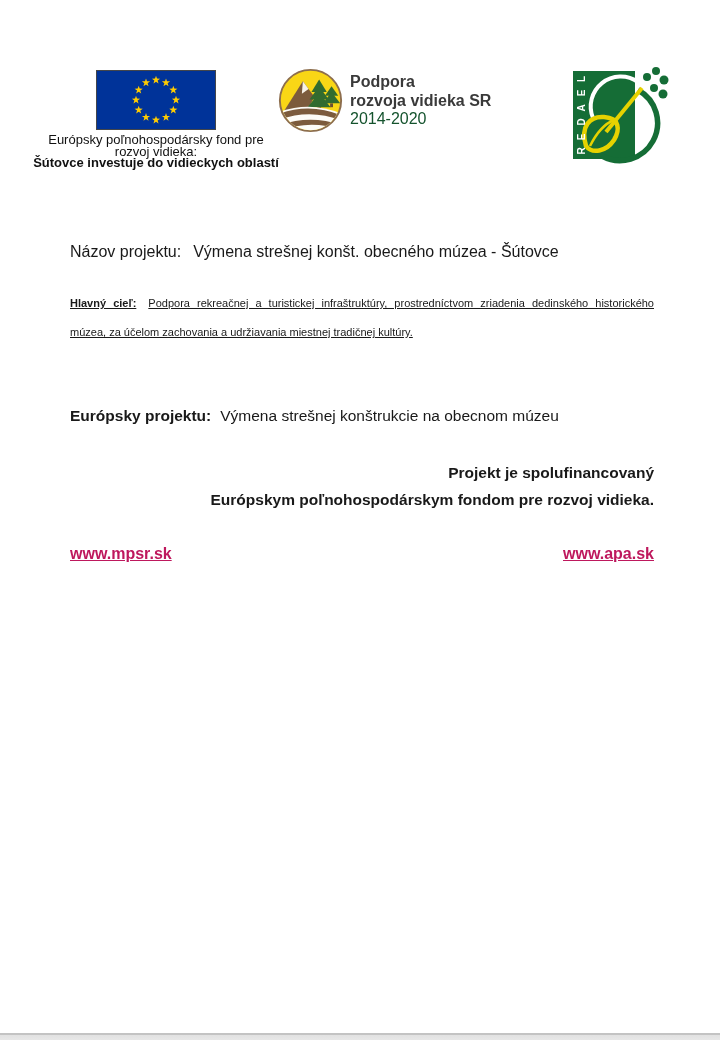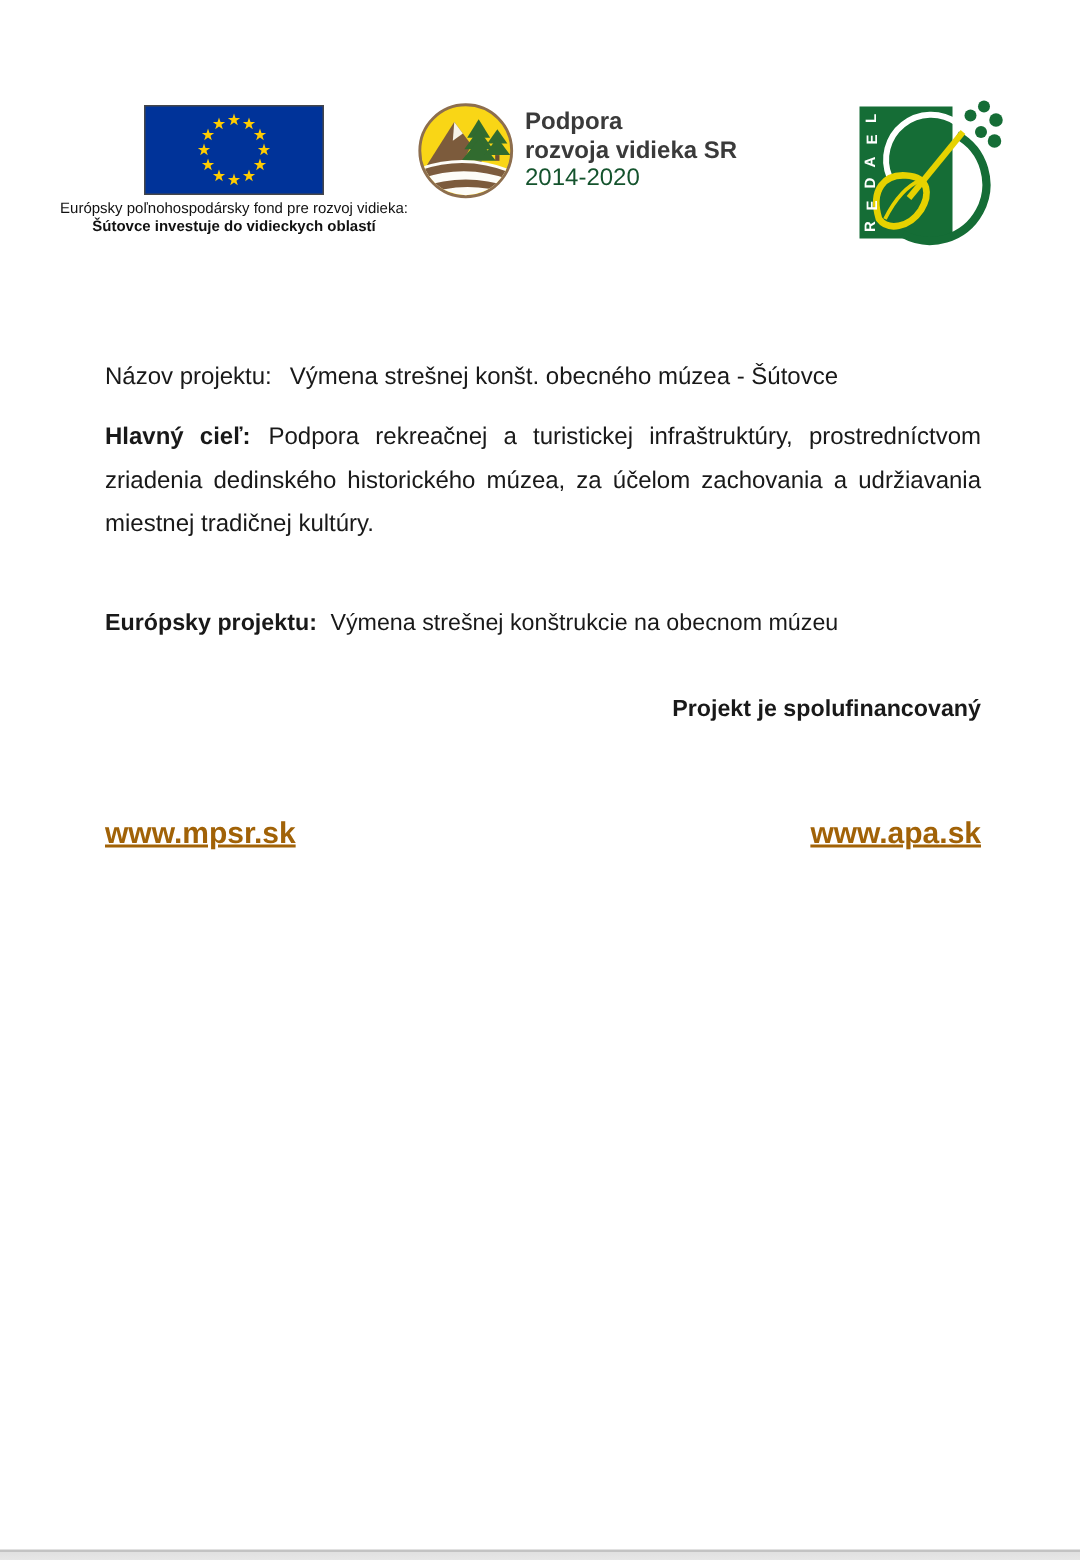--- a/index.html
+++ b/index.html
@@ -7,21 +7,21 @@
     position:relative;
     width:720px;height:1040px;
     background:#ffffff;
     font-family:"Liberation Sans",sans-serif;
     color:#191919;
     overflow:hidden;
   }
   
   .eu-block{position:absolute;left:33px;top:70px;width:246px;text-align:center;}
   .eu-flag{display:block;margin:0 auto;width:120px;height:60px;}
-  .eu-caption{margin-top:4px;font-size:10px;line-height:11.5px;color:#111;}
+  .eu-caption{margin-top:4px;font-size:13px;line-height:11.5px;color:#111;}
   .eu-caption .cap2{font-weight:bold;}
 
   .prv-block{position:absolute;left:277px;top:66px;}
   .prv-circle{position:absolute;left:0;top:1px;width:67px;height:67px;}
   .prv-text{position:absolute;left:73px;top:7px;white-space:nowrap;
             font-size:16px;font-weight:bold;color:#3a3a3a;line-height:18.5px;}
   .prv-text .period{font-weight:normal;color:#14532d;}
 
   .leader-block{position:absolute;left:568px;top:60px;width:105px;height:105px;}
   .leader-svg{position:absolute;left:0;top:0;width:105px;height:105px;}
@@ -31,32 +31,32 @@
   }
   .leader-letters span{
     display:block;color:#ffffff;font-weight:bold;font-size:10px;line-height:10px;
     transform:rotate(-90deg);
   }
 
   
   .doc{position:absolute;left:70px;top:0;width:584px;}
   .pname{position:absolute;left:0;top:243px;width:584px;
          font-size:16px;font-weight:normal;white-space:nowrap;}
-  .goal{position:absolute;left:0;top:277px;width:584px;
-        font-size:16px;line-height:29px;text-align:justify;}
+  .goal{position:absolute;left:0;top:289px;width:584px;
+        font-size:11px;line-height:29px;text-align:justify;text-decoration:underline;}
   .goal b{font-weight:bold;}
   .result{position:absolute;left:0;top:407px;width:584px;font-size:15.5px;white-space:nowrap;}
   .result b{font-weight:bold;}
   .gap-sm{display:inline-block;width:9px;}
   .gap-md{display:inline-block;width:12px;}
   .cofin{position:absolute;left:0;top:459px;width:584px;text-align:right;
          font-weight:bold;font-size:15.5px;line-height:27px;}
   .links{position:absolute;left:0;top:545px;width:584px;
          display:flex;justify-content:space-between;}
-  .links a{font-size:20px;font-weight:bold;color:#a16207;text-decoration:underline;}
+  .links a{font-size:16px;font-weight:bold;color:#be185d;text-decoration:underline;}
 
   
   .page-edge{position:absolute;left:0;right:0;bottom:0;height:7px;
              background:linear-gradient(to bottom,#c3c3c3 0px,#c3c3c3 2px,#e1e1e1 2px,#e7e7e7 7px);}
 </style>
 </head>
 <body>
 
 <div class="page">
 
@@ -146,20 +146,21 @@
     <div class="goal">
       <b>Hlavný cieľ:</b><span class="gap-md"></span><span>Podpora rekreačnej a turistickej infraštruktúry, prostredníctvom zriadenia dedinského historického múzea, za účelom zachovania a udržiavania miestnej tradičnej kultúry.</span>
     </div>
 
     <div class="result">
       <b>Európsky projektu:</b><span class="gap-sm"></span><span>Výmena strešnej konštrukcie na obecnom múzeu</span>
     </div>
 
     <div class="cofin">
       <div>Projekt je spolufinancovaný</div>
+      <div>Európskym poľnohospodárskym fondom pre rozvoj vidieka.</div>
     </div>
 
     <div class="links">
       <a href="#">www.mpsr.sk</a>
       <a href="#">www.apa.sk</a>
     </div>
 
   </div>
 
   <div class="page-edge"></div>

